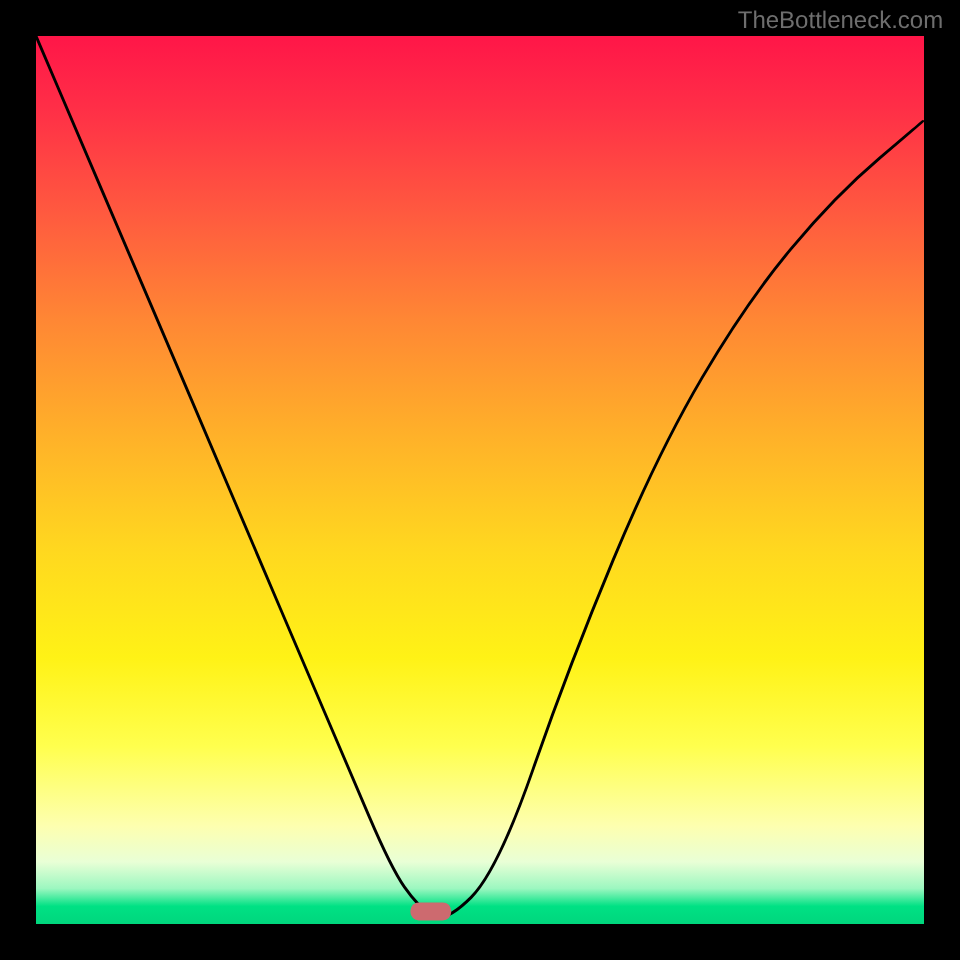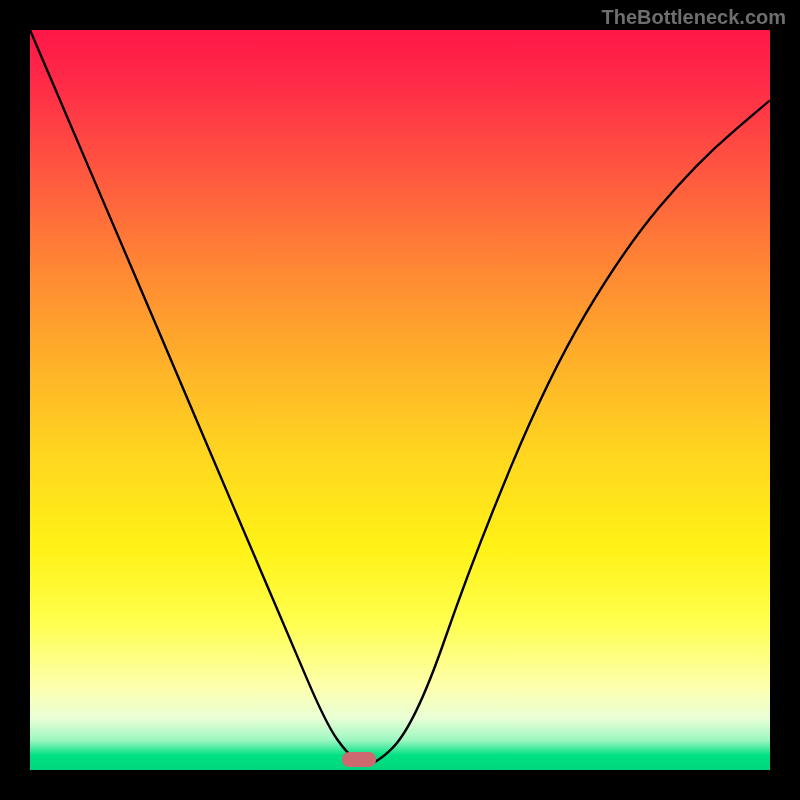--- a/index.html
+++ b/index.html
@@ -10,21 +10,21 @@
     position: relative;
     overflow: hidden;
     font-family: Arial, Helvetica, sans-serif;
   }
   .watermark {
     position: absolute;
     top: 6px;
     right: 14px;
     color: #6e6e6e;
     font-size: 20px;
-    font-weight: 700;
+    font-weight: 400;
     z-index: 10;
   }
   .plot-area {
     position: absolute;
     left: 30px;
     top: 30px;
     width: 740px;
     height: 740px;
     background: linear-gradient(to bottom,
       #ff1648 0%,

